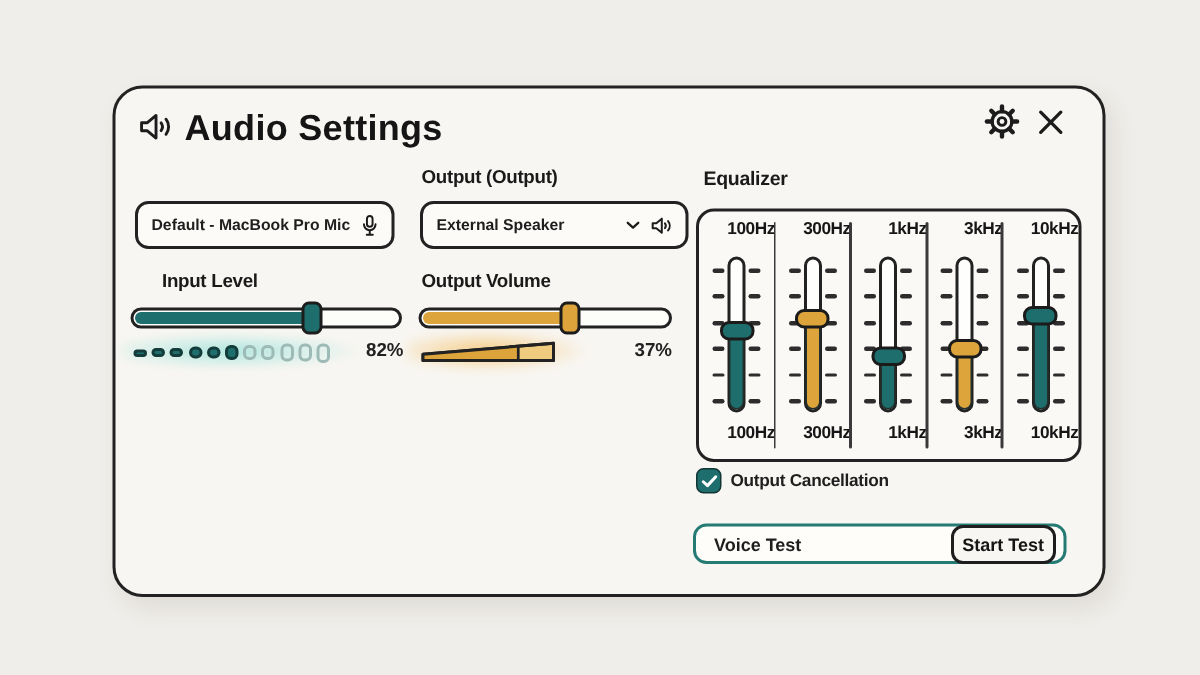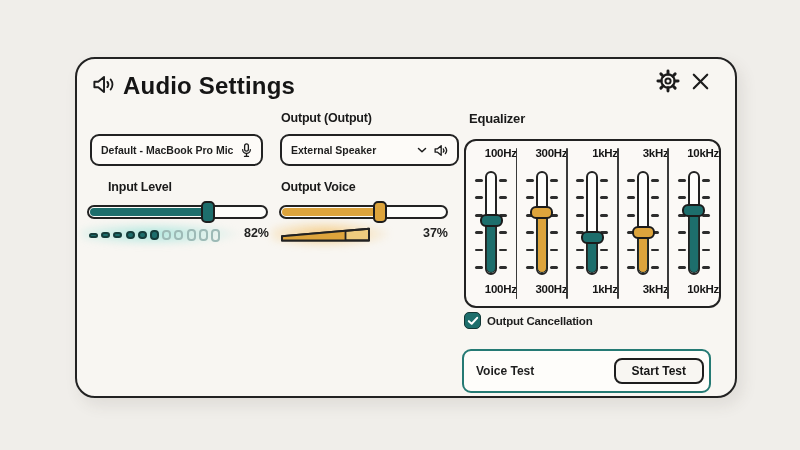--- a/index.html
+++ b/index.html
@@ -84,28 +84,28 @@
   .eq-handle { position:absolute; left:calc(50% - 11.5px); width:23px; height:13px; border:2.5px solid #1b1b1b; border-radius:6px; cursor:grab; }
 
   
   .options-row { left:387px; top:253px; display:flex; align-items:center; gap:20px; }
   .opt { display:flex; align-items:center; gap:6px; cursor:pointer; }
   .checkbox { width:17px; height:17px; border-radius:5px; background:#1d6e6c; border:1.8px solid #123north; border:1.8px solid #123634; display:flex; align-items:center; justify-content:center; }
   .opt-label { font-size:11.5px; font-weight:bold; letter-spacing:-.2px; }
 
   
   .voice-box {
-    left:385px; top:290px; width:249px; height:44px;
+    left:385px; top:290px; width:249px; height:27px;
     background:#fefdfa; border:2px solid #257a74; border-radius:9px;
     display:flex; align-items:center; padding:0 5px 0 12px;
   }
   .voice-label { font-size:12px; font-weight:bold; }
   .start-btn {
     margin-left:auto; background:#f8f6f2; border:2.2px solid #1e1e1e; border-radius:8px;
-    font-family:inherit; font-size:12px; font-weight:bold; padding:4px 16px; cursor:pointer; color:#151515;
+    font-family:inherit; font-size:12px; font-weight:bold; padding:4px 6px; cursor:pointer; color:#151515;
   }
 </style>
 </head>
 <body>
 
 <div class="stage">
   <div class="window">
 
     <span class="abs title-icon">
       <svg width="27" height="25" viewBox="0 0 28 24" fill="none" stroke="#1c1c1c" stroke-width="2" stroke-linejoin="round" stroke-linecap="round">
@@ -188,21 +188,21 @@
         <div class="meter-seg filled" style="height: 8.5px;"></div>
         <div class="meter-seg filled" style="height: 9.25px;"></div>
         <div class="meter-seg" style="height: 10px;"></div>
         <div class="meter-seg" style="height: 10.75px;"></div>
         <div class="meter-seg" style="height: 11.5px;"></div>
         <div class="meter-seg" style="height: 12.25px;"></div>
         <div class="meter-seg" style="height: 13px;"></div>
       </div>
     <div class="abs pct pct-in">82%</div>
 
-    <div class="abs sec-label" style="left:204px; top:121px;">Output Voice</div>
+    <div class="abs sec-label" style="left:204px; top:121px;">Output Volume</div>
     <div class="hslider hs-out">
       <div class="hs-fill" style="width: calc(60% - 2px); background: rgb(221, 164, 60);"></div>
       <div class="hs-handle" style="left: 60%; background: rgb(221, 164, 60);"></div>
     </div>
     <div class="abs wedge-glow"></div>
     <div class="abs wedge">
       <svg width="92" height="18" viewBox="0 0 92 18">
         <polygon points="2,10.2 89,2.8 89,14.4 2,14.4" fill="#eecb7e" stroke="#222" stroke-width="2" stroke-linejoin="round"></polygon>
         <polygon id="wedge-fill" points="2,10.2 65.50999999999999,4.798 65.50999999999999,14.4 2,14.4" fill="#dda43c"></polygon>
         <line id="wedge-divider" stroke="#222" stroke-width="1.8" x1="65.50999999999999" x2="65.50999999999999" y1="4.798" y2="14.4"></line>

